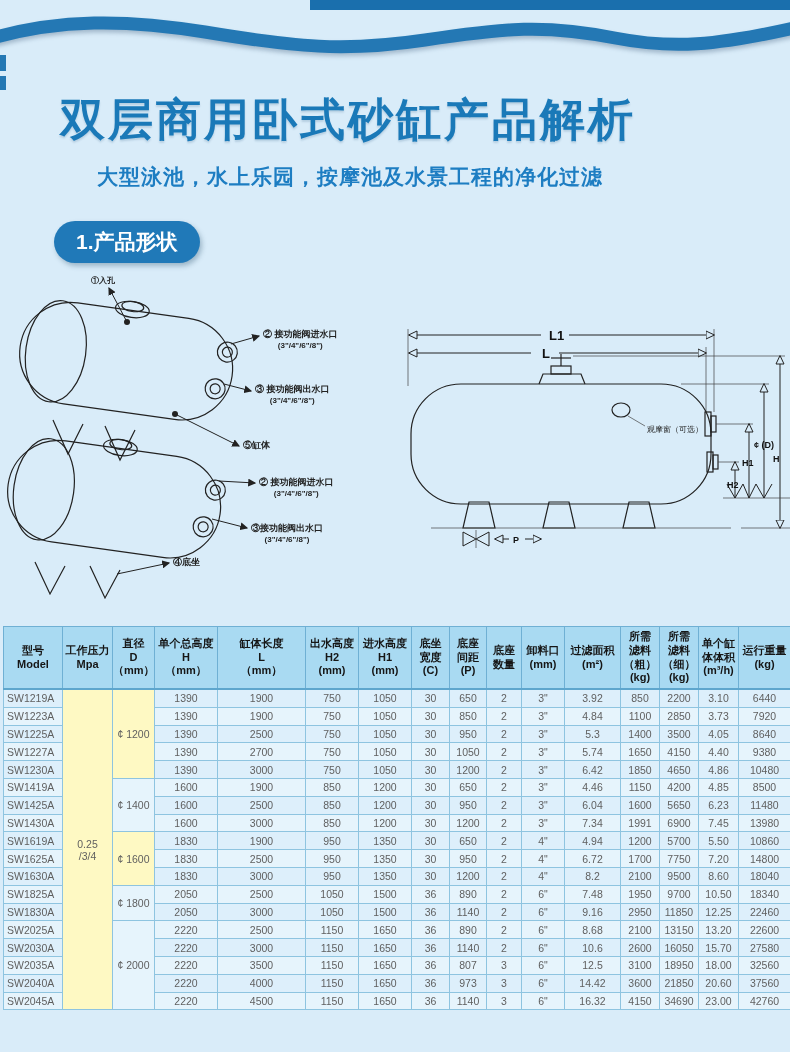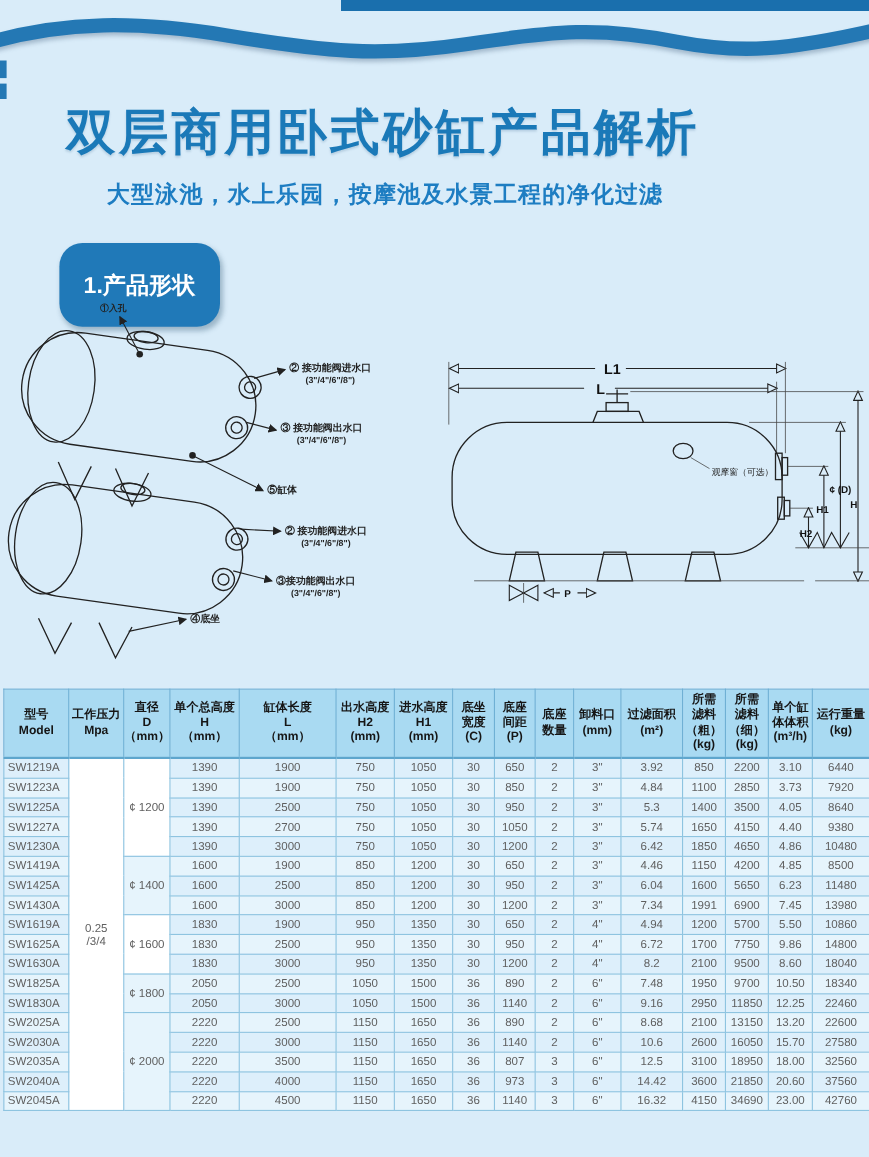--- a/index.html
+++ b/index.html
@@ -10,21 +10,21 @@
   #top-bar{left:310px;top:0;width:480px;height:10px;background:#1a6fad;}
   #wave{left:0;top:0;width:790px;height:78px;}
   .edge-tab{left:0;width:6px;height:16px;background:#2478b4;}
   
   #page-title{left:0;top:90px;width:696px;text-align:center;
       font-size:45px;font-weight:900;letter-spacing:3px;color:#1a79b8;
       text-shadow:0 2px 2px rgba(30,80,120,.18);}
   #page-subtitle{left:0;top:163px;width:700px;text-align:center;
       font-size:21px;font-weight:bold;letter-spacing:1px;color:#1d7dc2;}
   #section-badge{left:54px;top:221px;background:#2079b8;color:#fff;
-      font-size:21px;font-weight:bold;padding:24px 22px;border-radius:21px;
+      font-size:21px;font-weight:bold;padding:7px 22px;border-radius:21px;
       box-shadow:2px 3px 5px rgba(40,80,110,.35);}
   
   #diagram-left{left:5px;top:272px;width:372px;height:332px;text-align:center;}
   #diagram-right{left:401px;top:326px;width:398px;height:238px;}
   svg .ln{fill:none;stroke:#222;stroke-width:1.2px;}
   svg .thin{fill:none;stroke:#444;stroke-width:.7px;}
   svg .dim{font:bold 13px "Liberation Sans",sans-serif;fill:#111;}
   svg .dims{font:bold 9px "Liberation Sans",sans-serif;fill:#111;}
   svg .tiny{font:8px "Liberation Sans",sans-serif;fill:#222;}
   .callout{position:absolute;font-size:9px;font-weight:bold;color:#222;line-height:1.25;white-space:nowrap;}
@@ -33,21 +33,21 @@
   
   #spec-table{left:3px;top:626px;width:784px;border-collapse:collapse;table-layout:fixed;
       font-size:10.5px;color:#5f5f5f;}
   #spec-table th{background:#a9daf2;color:#161616;font-size:11px;font-weight:bold;
       border:1px solid #6fb0d4;border-bottom:2px solid #5ea6cd;
       white-space:pre-line;line-height:1.25;padding:3px 0;height:54px;vertical-align:middle;}
   #spec-table td{background:#ddeffb;border:1px solid #8ec4e0;text-align:center;
       height:16.8px;padding:0 1px;vertical-align:middle;}
   #spec-table tr:nth-child(even) td{background:#e6f4fc;}
   #spec-table td.model{text-align:left;padding-left:3px;}
-  #spec-table td.merged{white-space:pre-line;background:#ffffff;}
+  #spec-table td.merged{white-space:pre-line;background:#fef9c3;}
 </style>
 </head>
 <body>
 
 <div class="abs" id="top-bar"></div>
 <svg class="abs" id="wave" viewBox="0 0 790 78">
   <path d="M-8,38 C60,19 125,19 205,32 C295,47 345,52 425,40 C505,28 545,24 615,38 C672,49 715,46 798,27" fill="none" stroke="#2478b4" stroke-width="13" stroke-linecap="round" style="filter:drop-shadow(0 3px 2px rgba(60,90,120,.35));"></path>
 </svg>
 <div class="abs edge-tab" style="top:55px;"></div>
 <div class="abs edge-tab" style="top:76px;height:14px;"></div>
@@ -408,21 +408,21 @@
         <td>2500</td>
         <td>950</td>
         <td>1350</td>
         <td>30</td>
         <td>950</td>
         <td>2</td>
         <td>4"</td>
         <td>6.72</td>
         <td>1700</td>
         <td>7750</td>
-        <td>9.86</td>
+        <td>7.20</td>
         <td>14800</td>
       </tr>
       <tr>
         <td class="model">SW1630A</td>
         <td>1830</td>
         <td>3000</td>
         <td>950</td>
         <td>1350</td>
         <td>30</td>
         <td>1200</td>

